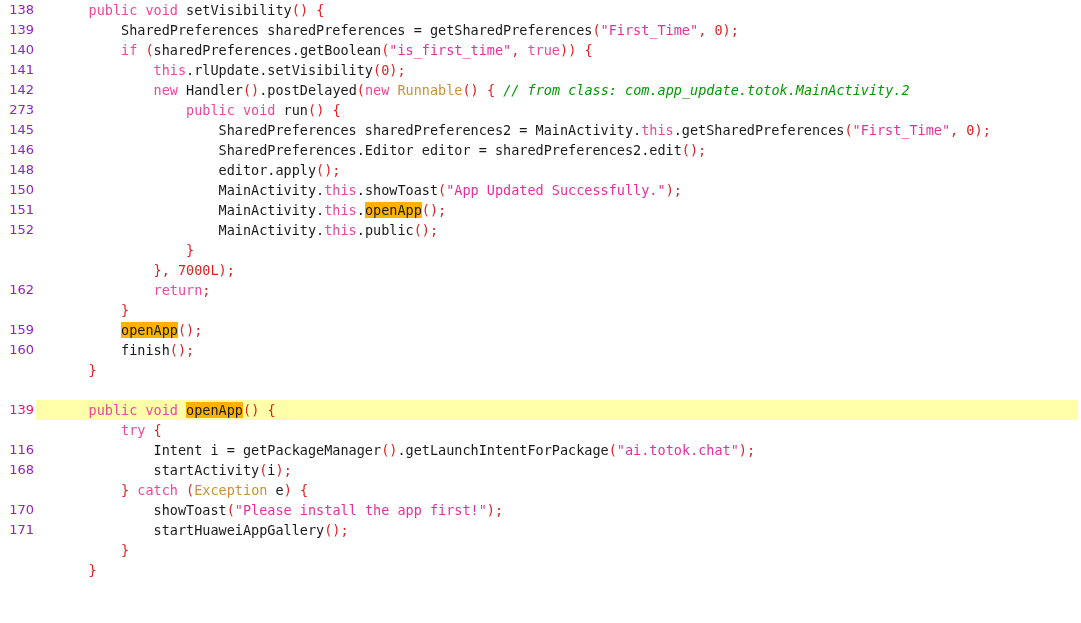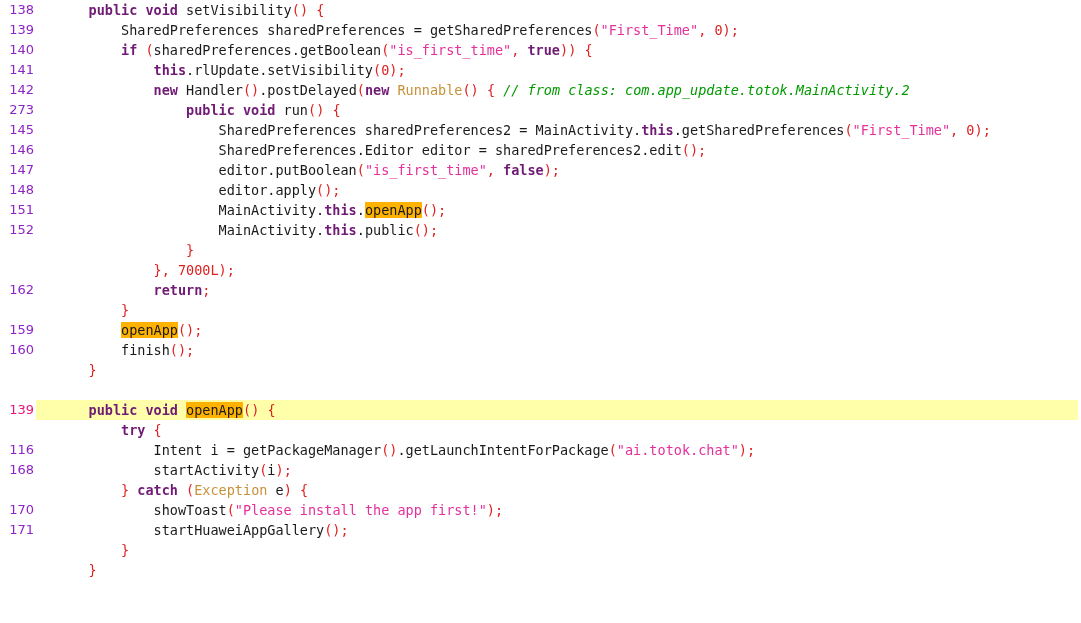--- a/index.html
+++ b/index.html
@@ -62,21 +62,21 @@
   .code-text {
     position: relative;
     display: block;
     margin-left: 56px;
     z-index: 1;
     color: #1a1a1a;
   }
 
   
   .t-plain   { color: #1a1a1a; }
-  .t-kw      { color: #701a75; font-weight: bold; }
+  .t-kw      { color: #ec4899; font-weight: normal; }
   .t-str     { color: #e5309b; }
   .t-punc    { color: #e02020; }
   .t-num     { color: #e02020; }
   .t-type    { color: #c8913a; }
   .t-cmt     { color: #009a00; font-style: italic; }
   .t-anno    { color: #9a9a9a; }
   .t-hl      { background: #ffb300; color: #1a1a1a; }
 </style>
 </head>
 <body>
@@ -84,22 +84,22 @@
 <div id="code-viewer">
   <div id="code-lines">
       <div class="code-line"><span class="gutter">138</span><span class="code-text"><span>    </span><span class="t-kw">public</span><span class="t-plain"> </span><span class="t-kw">void</span><span class="t-plain"> setVisibility</span><span class="t-punc">()</span><span class="t-plain"> </span><span class="t-punc">{</span></span></div>
       <div class="code-line"><span class="gutter">139</span><span class="code-text"><span>        </span><span class="t-plain">SharedPreferences sharedPreferences = getSharedPreferences</span><span class="t-punc">(</span><span class="t-str">"First_Time"</span><span class="t-punc">, </span><span class="t-num">0</span><span class="t-punc">);</span></span></div>
       <div class="code-line"><span class="gutter">140</span><span class="code-text"><span>        </span><span class="t-kw">if</span><span class="t-plain"> </span><span class="t-punc">(</span><span class="t-plain">sharedPreferences.getBoolean</span><span class="t-punc">(</span><span class="t-str">"is_first_time"</span><span class="t-punc">, </span><span class="t-kw">true</span><span class="t-punc">))</span><span class="t-plain"> </span><span class="t-punc">{</span></span></div>
       <div class="code-line"><span class="gutter">141</span><span class="code-text"><span>            </span><span class="t-kw">this</span><span class="t-plain">.rlUpdate.setVisibility</span><span class="t-punc">(</span><span class="t-num">0</span><span class="t-punc">);</span></span></div>
       <div class="code-line"><span class="gutter">142</span><span class="code-text"><span>            </span><span class="t-kw">new</span><span class="t-plain"> Handler</span><span class="t-punc">()</span><span class="t-plain">.postDelayed</span><span class="t-punc">(</span><span class="t-kw">new</span><span class="t-plain"> </span><span class="t-type">Runnable</span><span class="t-punc">()</span><span class="t-plain"> </span><span class="t-punc">{</span><span class="t-plain"> </span><span class="t-cmt">// from class: com.app_update.totok.MainActivity.2</span></span></div>
       <div class="code-line"><span class="gutter">273</span><span class="code-text"><span>                </span><span class="t-kw">public</span><span class="t-plain"> </span><span class="t-kw">void</span><span class="t-plain"> run</span><span class="t-punc">()</span><span class="t-plain"> </span><span class="t-punc">{</span></span></div>
       <div class="code-line"><span class="gutter">145</span><span class="code-text"><span>                    </span><span class="t-plain">SharedPreferences sharedPreferences2 = MainActivity.</span><span class="t-kw">this</span><span class="t-plain">.getSharedPreferences</span><span class="t-punc">(</span><span class="t-str">"First_Time"</span><span class="t-punc">, </span><span class="t-num">0</span><span class="t-punc">);</span></span></div>
       <div class="code-line"><span class="gutter">146</span><span class="code-text"><span>                    </span><span class="t-plain">SharedPreferences.Editor editor = sharedPreferences2.edit</span><span class="t-punc">();</span></span></div>
-      <div class="code-line"><span class="gutter">147</span><span class="code-text"><span>                    </span><span class="t-plain">editor.putBoolean</span><span class="t-punc">(</span><span class="t-str">"is_first_time"</span><span class="t-punc">, </span><span class="t-kw">false</span><span class="t-punc">);</span></span></div>
       <div class="code-line"><span class="gutter">148</span><span class="code-text"><span>                    </span><span class="t-plain">editor.apply</span><span class="t-punc">();</span></span></div>
+      <div class="code-line"><span class="gutter">150</span><span class="code-text"><span>                    </span><span class="t-plain">MainActivity.</span><span class="t-kw">this</span><span class="t-plain">.showToast</span><span class="t-punc">(</span><span class="t-str">"App Updated Successfully."</span><span class="t-punc">);</span></span></div>
       <div class="code-line"><span class="gutter">151</span><span class="code-text"><span>                    </span><span class="t-plain">MainActivity.</span><span class="t-kw">this</span><span class="t-plain">.</span><span class="t-hl">openApp</span><span class="t-punc">();</span></span></div>
       <div class="code-line"><span class="gutter">152</span><span class="code-text"><span>                    </span><span class="t-plain">MainActivity.</span><span class="t-kw">this</span><span class="t-plain">.public</span><span class="t-punc">();</span></span></div>
       <div class="code-line"><span class="gutter"></span><span class="code-text"><span>                </span><span class="t-punc">}</span></span></div>
       <div class="code-line"><span class="gutter"></span><span class="code-text"><span>            </span><span class="t-punc">}</span><span class="t-punc">, </span><span class="t-num">7000L</span><span class="t-punc">);</span></span></div>
       <div class="code-line"><span class="gutter">162</span><span class="code-text"><span>            </span><span class="t-kw">return</span><span class="t-punc">;</span></span></div>
       <div class="code-line"><span class="gutter"></span><span class="code-text"><span>        </span><span class="t-punc">}</span></span></div>
       <div class="code-line"><span class="gutter">159</span><span class="code-text"><span>        </span><span class="t-hl">openApp</span><span class="t-punc">();</span></span></div>
       <div class="code-line"><span class="gutter">160</span><span class="code-text"><span>        </span><span class="t-plain">finish</span><span class="t-punc">();</span></span></div>
       <div class="code-line"><span class="gutter"></span><span class="code-text"><span>    </span><span class="t-punc">}</span></span></div>
       <div class="code-line"><span class="gutter"></span><span class="code-text"></span></div>

